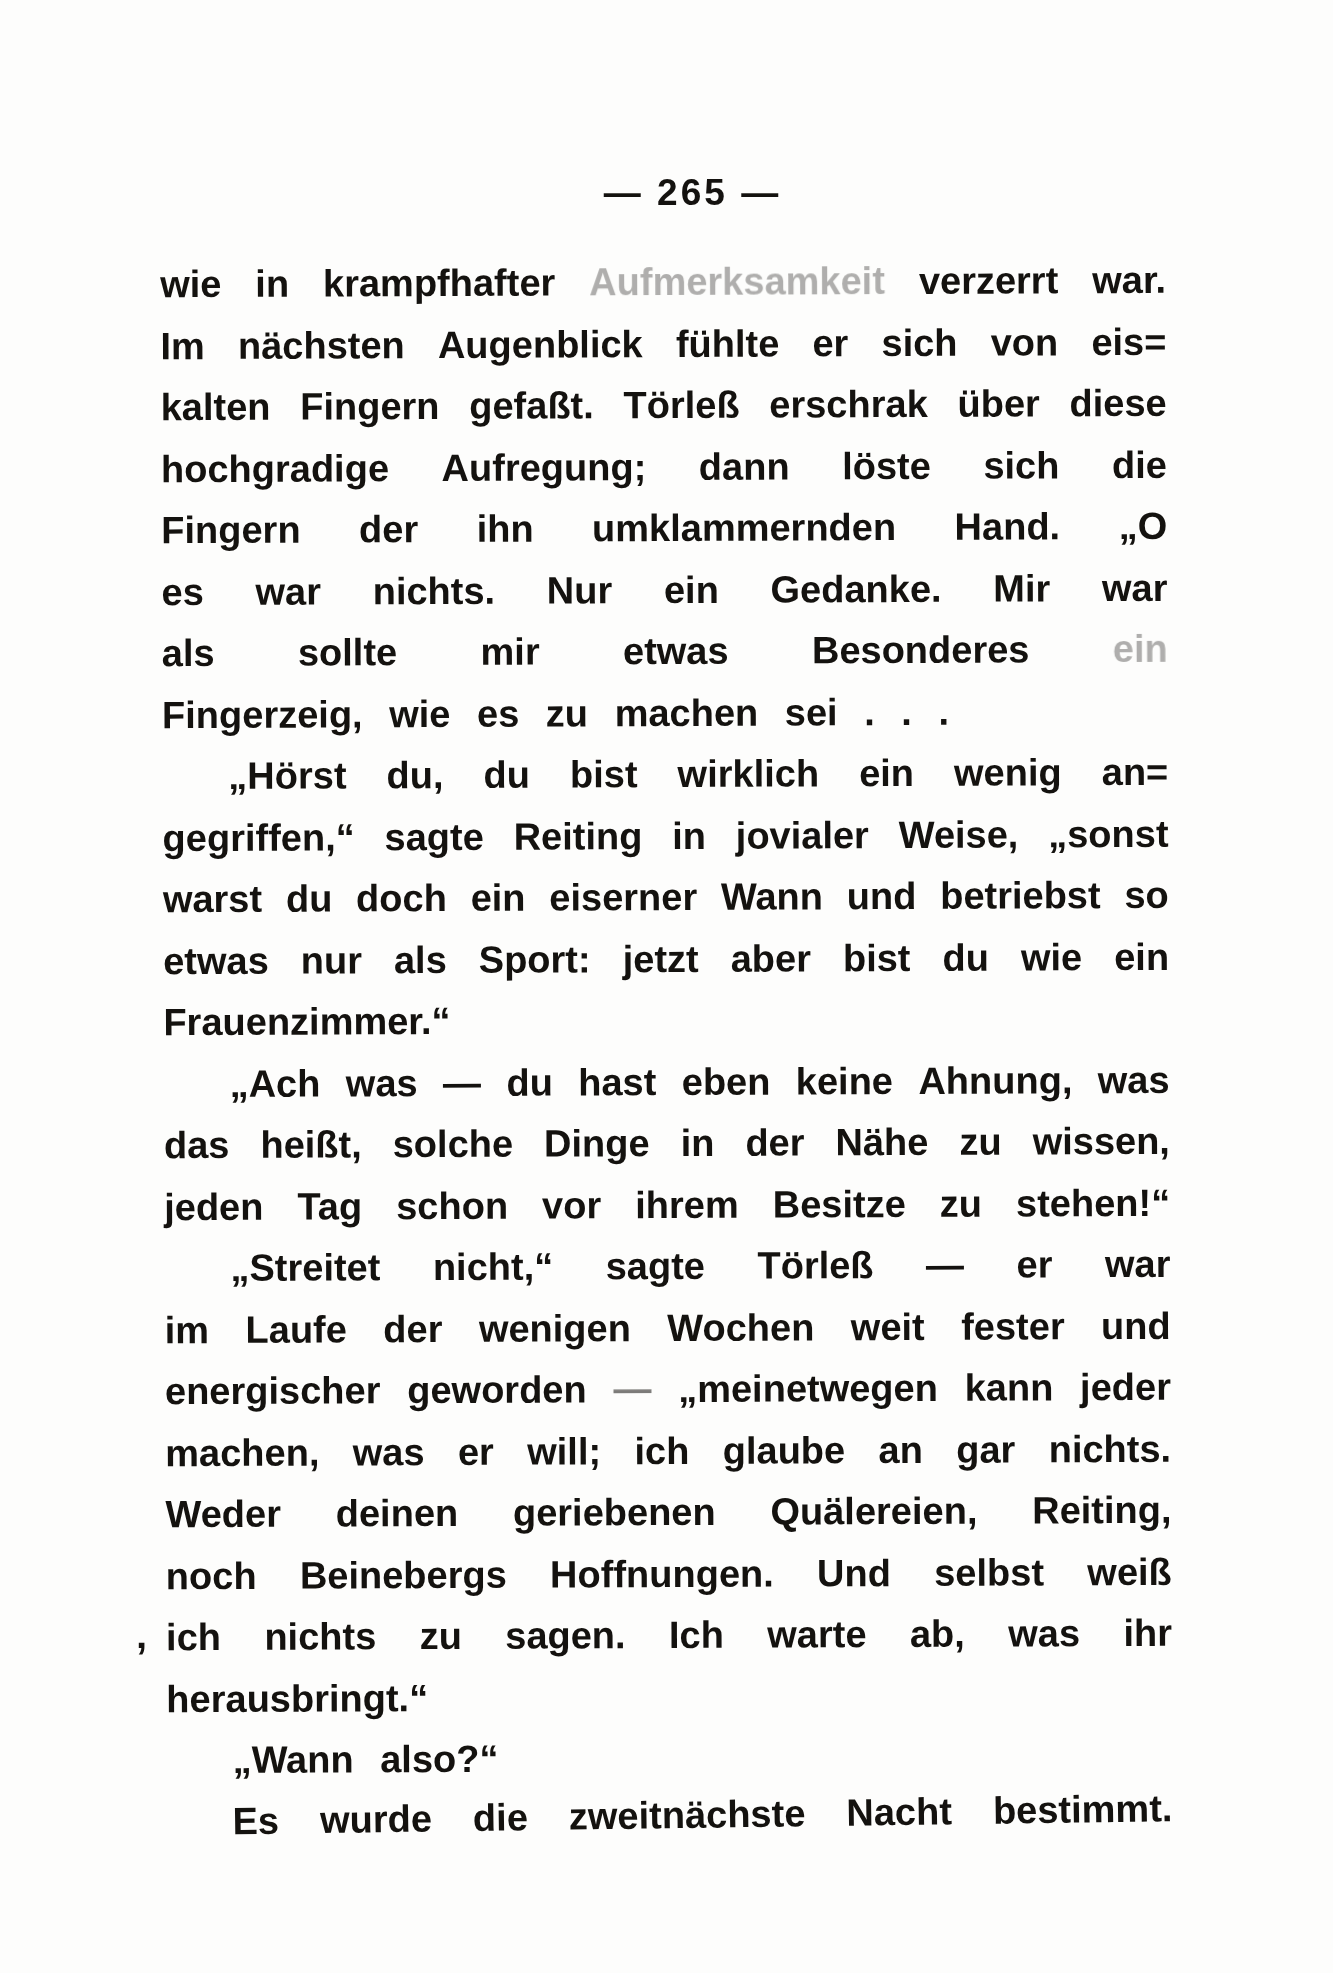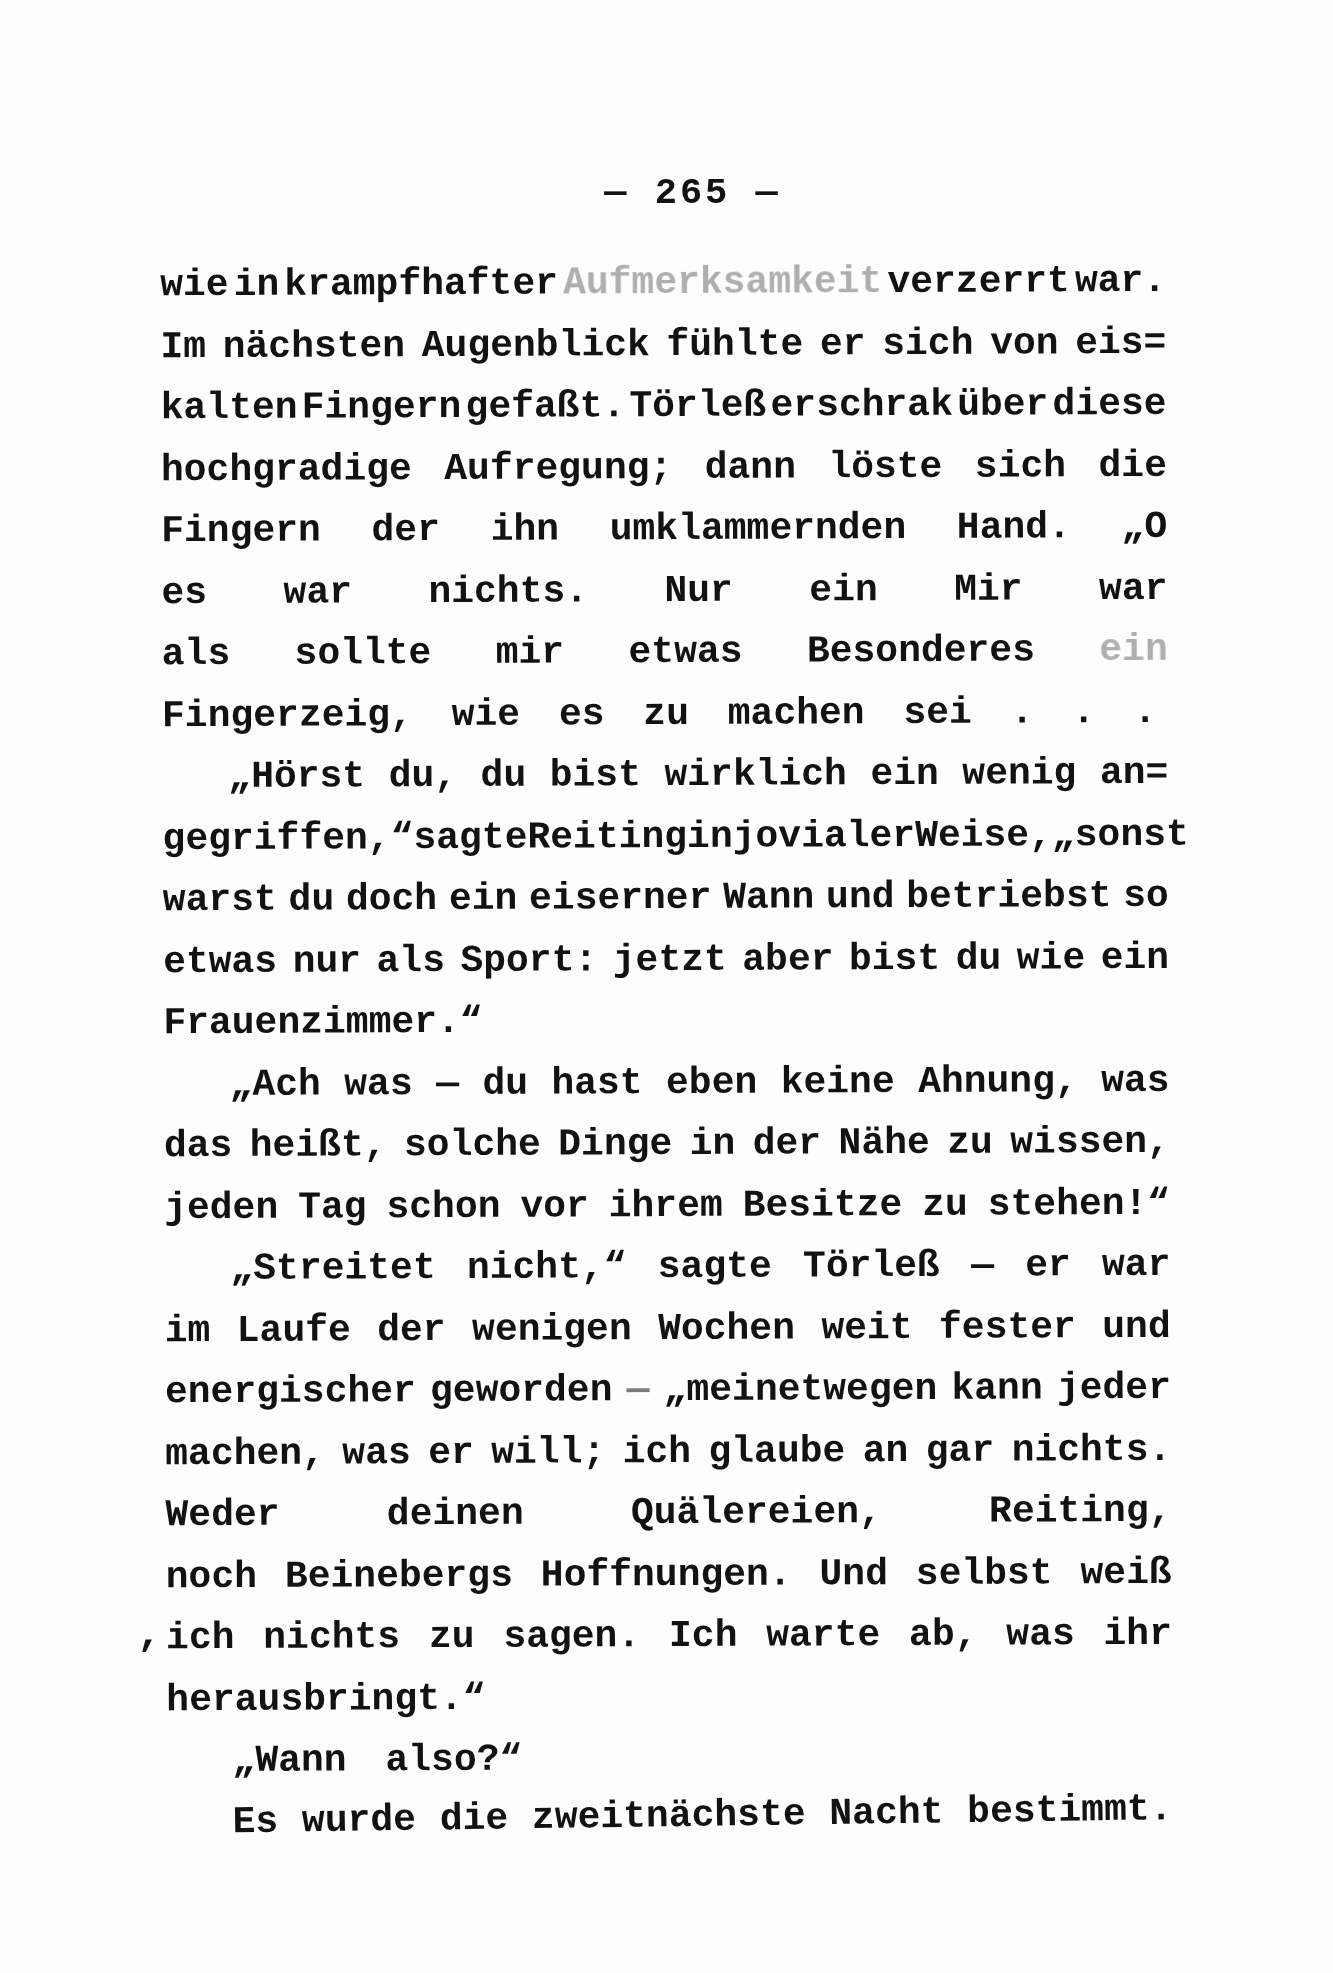--- a/index.html
+++ b/index.html
@@ -3,21 +3,21 @@
 <meta charset="utf-8">
 <style>
   html,body{margin:0;padding:0;background:#e9e9e9;}
   .page{
     position:relative;
     width:1333px;
     height:1973px;
     margin:0 auto;
     background:#fdfdfc;
     color:#14120f;
-    font-family:Liberation Mono, monospace;
+    font-family:Liberation Sans, sans-serif;
     font-weight:700;
     overflow:hidden;
   }
   .page-number{
     position:absolute;
     top:172px;
     left:0;
     width:100%;
     text-align:center;
     font-size:37px;
@@ -113,20 +113,21 @@
         <span class="word">umklammernden</span>
         <span class="word">Hand.</span>
         <span class="word">„O</span>
       </div>
       <div class="line justify">
         <span class="word">es</span>
         <span class="word">war</span>
         <span class="word">nichts.</span>
         <span class="word">Nur</span>
         <span class="word">ein</span>
+        <span class="word">Gedanke.</span>
         <span class="word">Mir</span>
         <span class="word">war</span>
       </div>
       <div class="line justify">
         <span class="word">als</span>
         <span class="word">sollte</span>
         <span class="word">mir</span>
         <span class="word">etwas</span>
         <span class="word">Besonderes</span>
         <span class="word fade-hi">ein</span>
@@ -241,20 +242,21 @@
         <span class="word">will;</span>
         <span class="word">ich</span>
         <span class="word">glaube</span>
         <span class="word">an</span>
         <span class="word">gar</span>
         <span class="word">nichts.</span>
       </div>
       <div class="line justify">
         <span class="word">Weder</span>
         <span class="word">deinen</span>
+        <span class="word">geriebenen</span>
         <span class="word">Quälereien,</span>
         <span class="word">Reiting,</span>
       </div>
       <div class="line justify">
         <span class="word">noch</span>
         <span class="word">Beinebergs</span>
         <span class="word">Hoffnungen.</span>
         <span class="word">Und</span>
         <span class="word">selbst</span>
         <span class="word">weiß</span>

